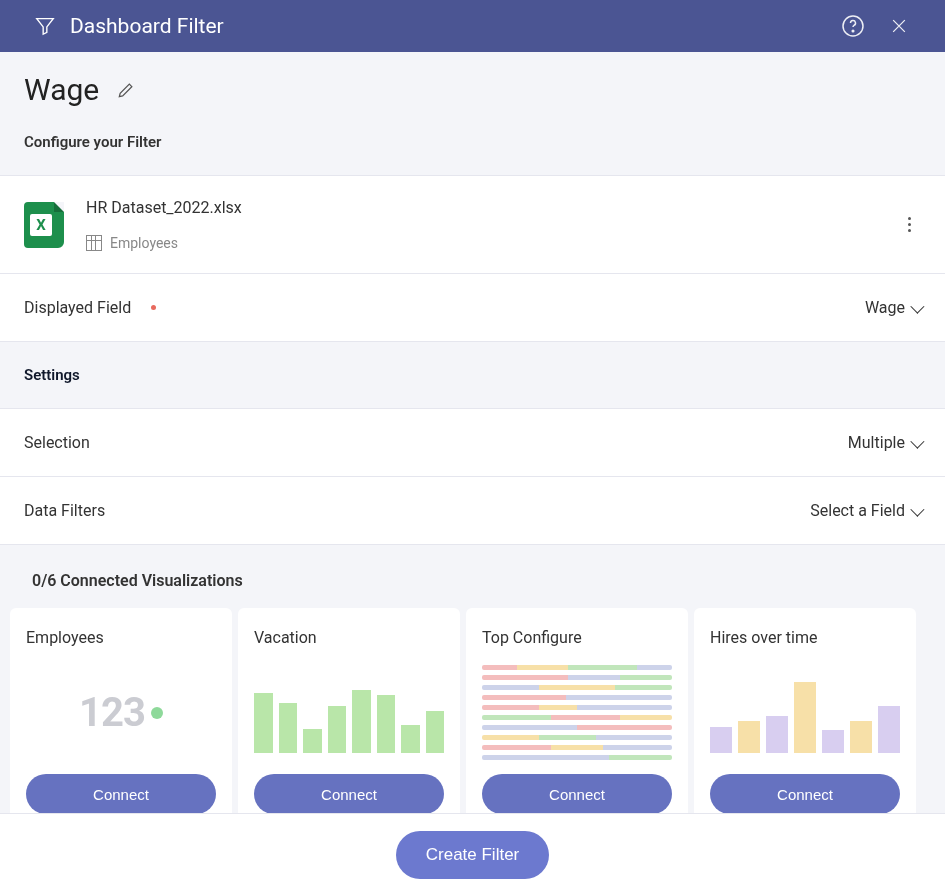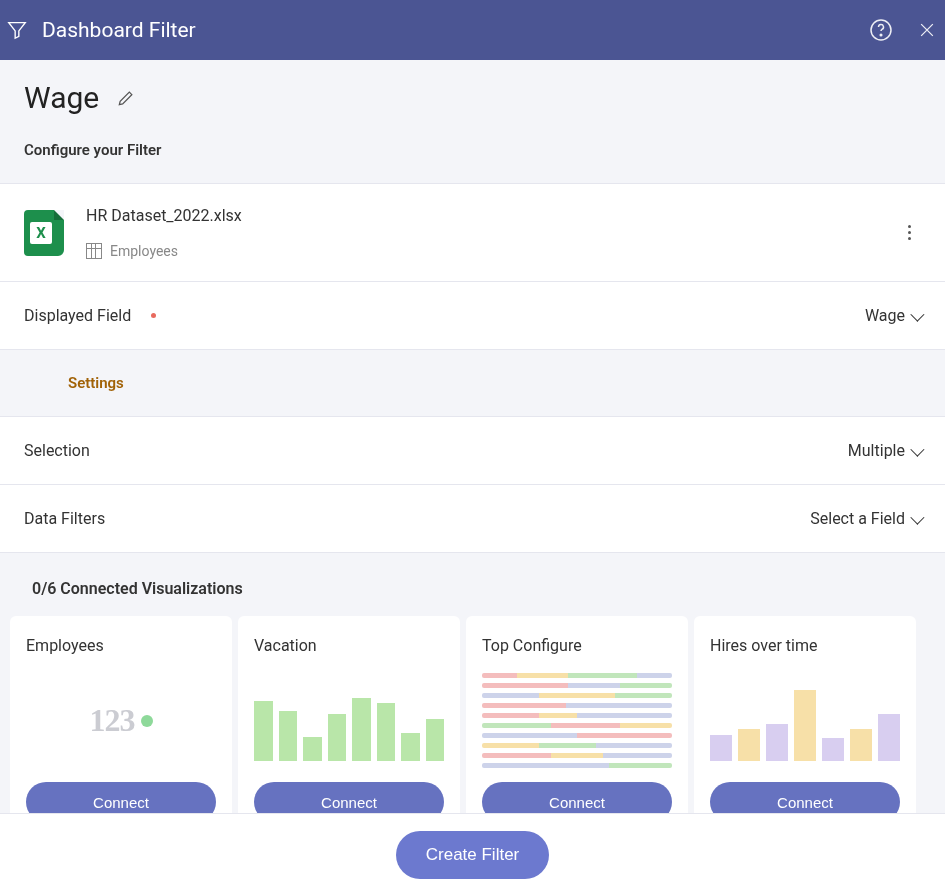--- a/index.html
+++ b/index.html
@@ -6,41 +6,41 @@
   body {
     font-family: "Segoe UI", Roboto, Arial, sans-serif;
     background: #f4f5f9;
     width: 945px;
     height: 895px;
     overflow: hidden;
     color: #333;
   }
   .titlebar {
     background: #4b5593;
-    height: 60px;
+    height: 52px;
     display: flex;
     align-items: center;
-    padding: 0 4px;
+    padding: 0 32px;
     color: #fff;
   }
   .titlebar .filter-icon { width: 26px; height: 26px; display:flex; align-items:center; justify-content:center; margin-right: 12px; }
   .titlebar .title { font-size: 21px; font-weight: 400; flex: 1; }
   .titlebar .right { display: flex; align-items: center; gap: 18px; }
   .titlebar .icon-btn { width: 28px; height: 28px; display:flex; align-items:center; justify-content:center; cursor:pointer; opacity: .9; }
 
   .content { height: calc(100% - 52px - 82px); overflow-y: auto; }
   .title-row {
     display: flex; align-items: center; gap: 16px;
     padding: 20px 24px 16px 24px;
   }
   .title-row .big-title { font-size: 30px; font-weight: 400; color: #222; }
   .title-row .edit-icon { width: 22px; height: 22px; display:flex; align-items:center; justify-content:center; cursor:pointer; }
 
   .section-label { font-size: 15px; font-weight: 600; color: #333; padding: 10px 24px 24px 24px; }
-  .section-label2 { font-size: 15px; font-weight: 600; color: #a16207; padding: 24px 24px 24px 24px; margin-left: 44px; }
+  .section-label2 { font-size: 15px; font-weight: 600; color: #0f172a; padding: 24px 24px 24px 24px; }
 
   .white-row {
     background: #fff;
     border-top: 1px solid #e5e6ee;
     border-bottom: 1px solid #e5e6ee;
   }
   .dataset-row {
     display: flex; align-items: center;
     padding: 22px 24px;
   }
@@ -92,21 +92,21 @@
     display:flex; flex-direction:column;
   }
   .viz-title { font-size: 16px; color:#333; margin-bottom: 18px; }
   .viz-chart { flex:1; height: 90px; display:flex; align-items:center; justify-content:center; }
   .connect-btn {
     background:#6672c0; color:#fff; border:none; border-radius: 22px;
     height: 40px; font-size: 15px; cursor:pointer; margin-top: 14px;
   }
 
   
-  .gauge-text { font-size: 32px; font-weight: 700; color:#cbccd2; letter-spacing:-1px; display:flex; align-items:center; gap:6px;font-family:Liberation Serif, serif; }
+  .gauge-text { font-size: 40px; font-weight: 700; color:#cbccd2; letter-spacing:-1px; display:flex; align-items:center; gap:6px; }
   .gauge-dot { width:12px; height:12px; background:#8ed99a; border-radius:50%; }
 
   .bars { display:flex; align-items:flex-end; gap:6px; width:100%; height:80px; }
   .bars .b { flex:1; background:#b9e6a9; }
 
   .textlines { width:100%; display:flex; flex-direction:column; gap:5px; }
   .textlines .ln { height:5px; border-radius:2px; display:flex; gap:0; overflow:hidden; }
   .textlines .ln span { height:100%; }
 
   .bars2 { display:flex; align-items:flex-end; gap:6px; width:100%; height:80px; }

